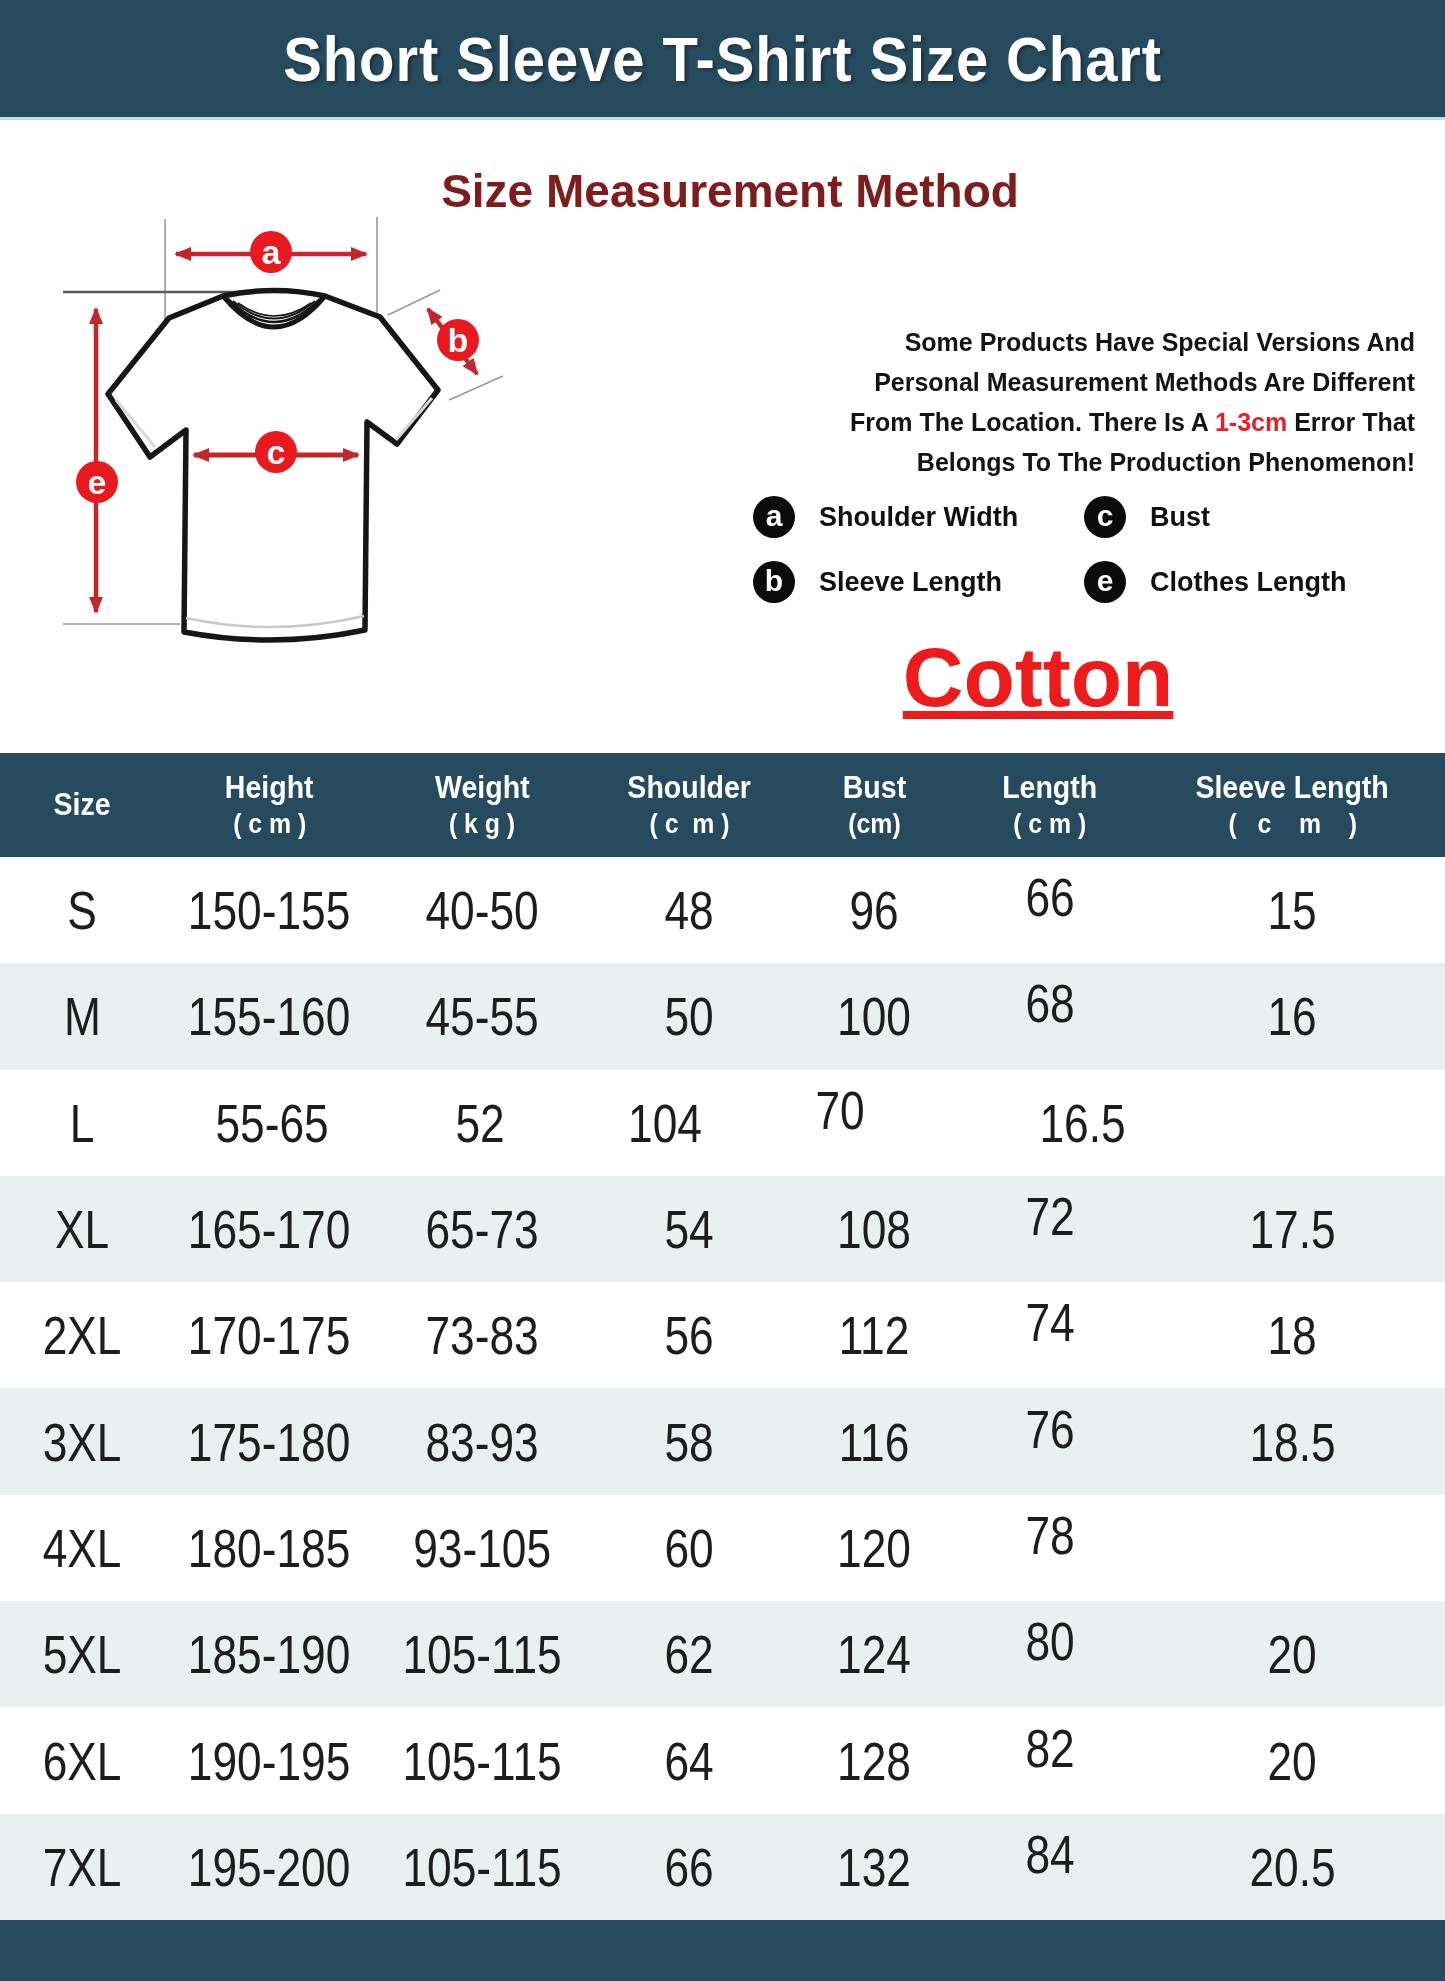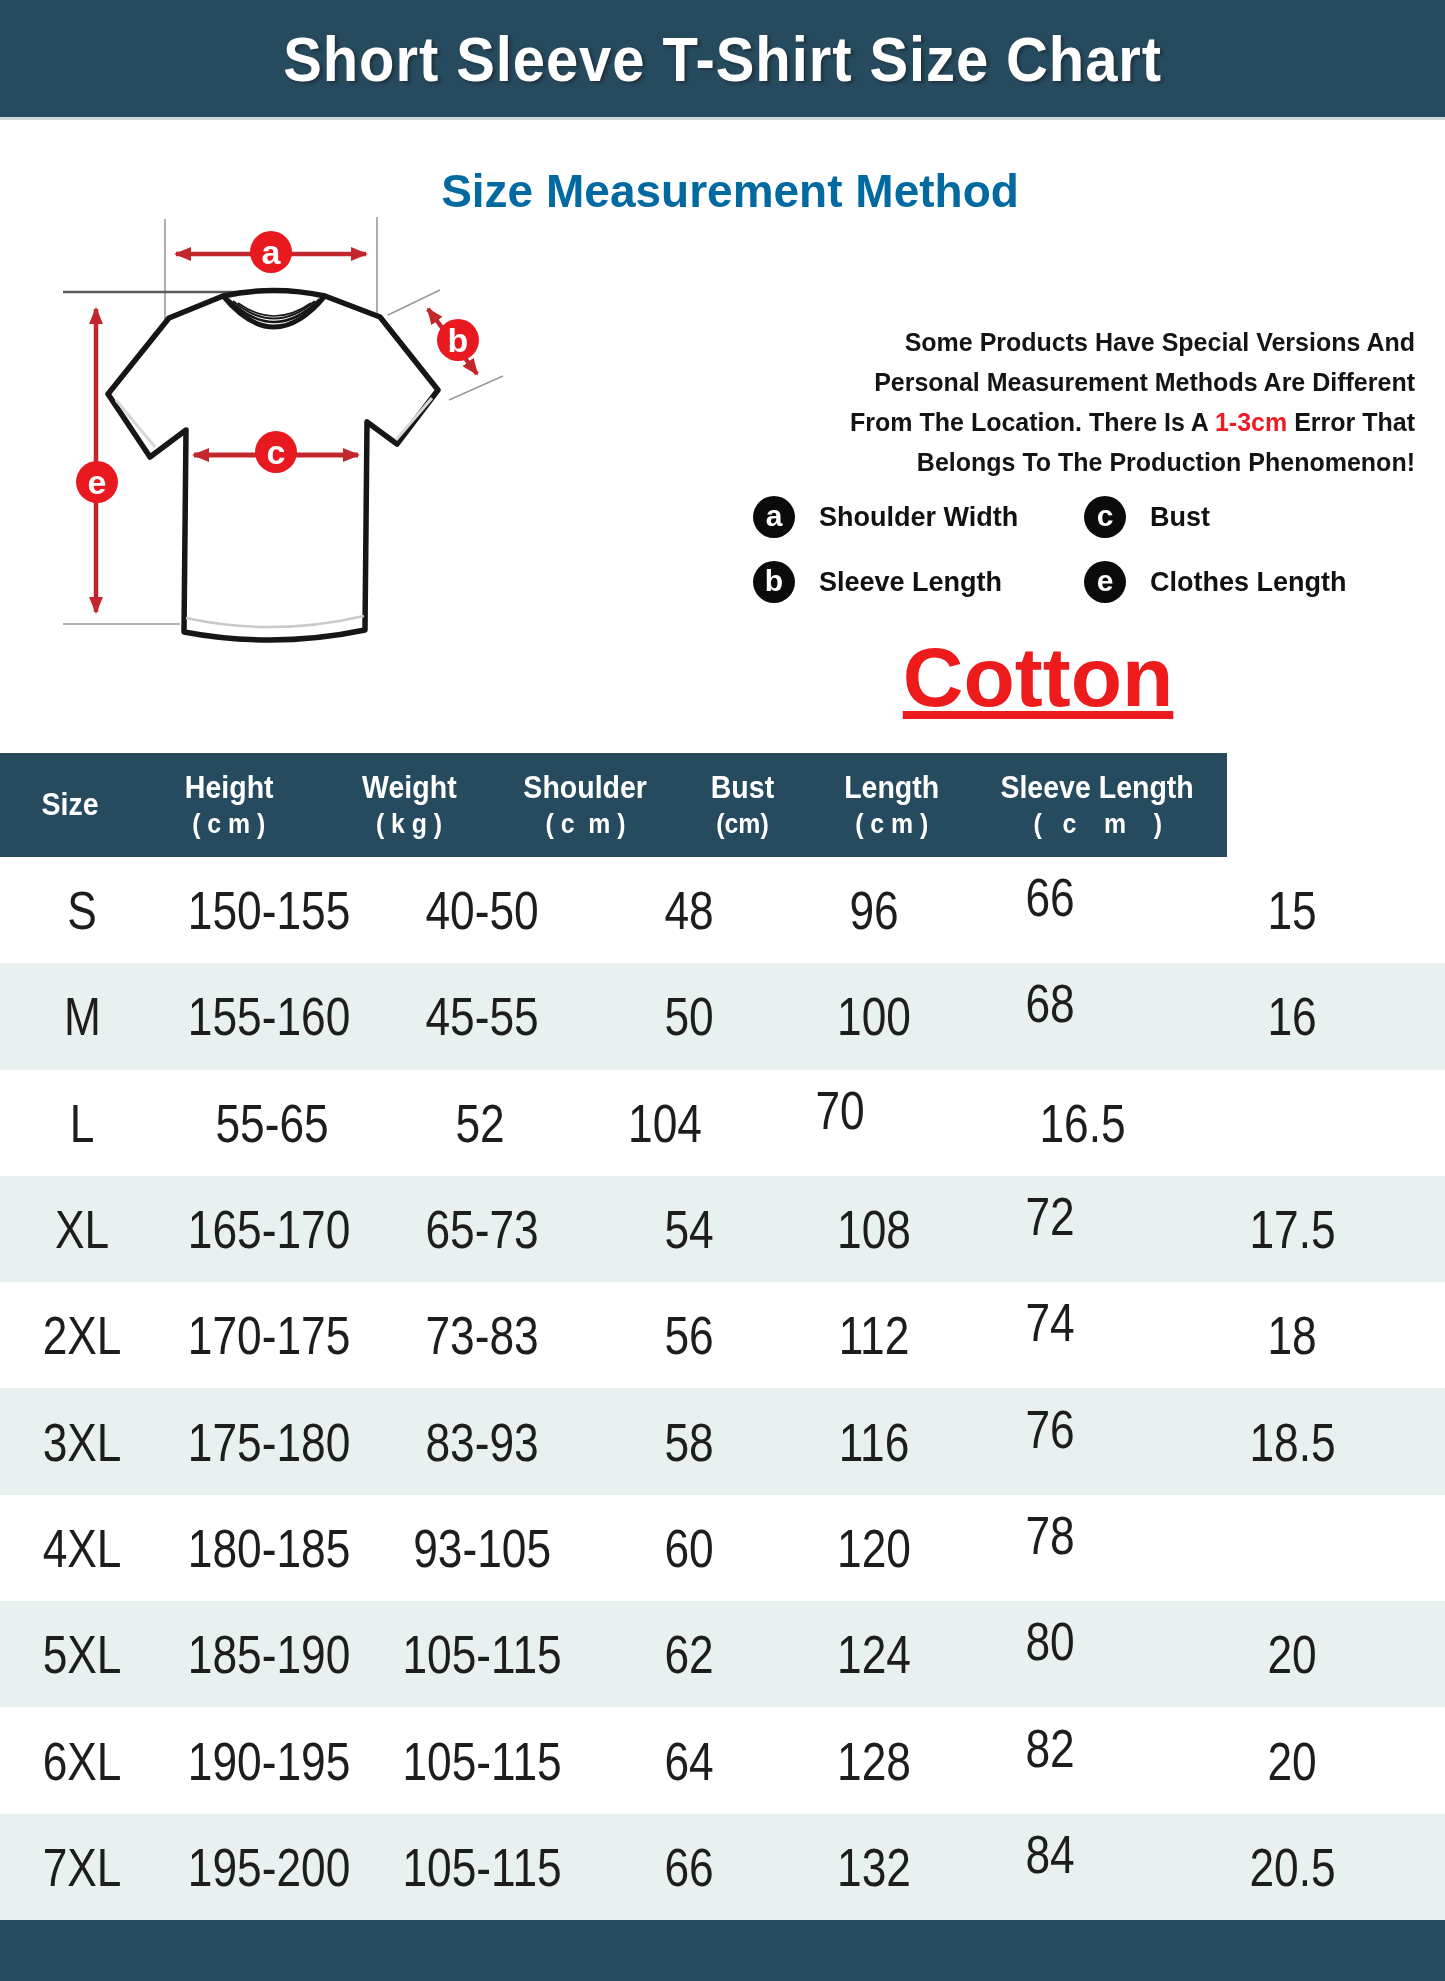--- a/index.html
+++ b/index.html
@@ -8,21 +8,21 @@
 
   
   .top-bar{position:absolute;left:0;top:0;width:1445px;height:117px;background:#264a5e;
            border-bottom:3px solid #cdd9db;display:flex;align-items:center;justify-content:center;}
   .top-title{color:#ffffff;font-size:63px;font-weight:bold;letter-spacing:1px;white-space:nowrap;
              transform:scaleX(0.92);text-shadow:3px 2px 3px rgba(25,25,25,.45);}
   .bottom-bar{position:absolute;left:0;top:1920px;width:1445px;height:61px;background:#264a5e;}
 
   
   .method-title{position:absolute;left:360px;top:164px;width:740px;text-align:center;
-                font-size:46px;font-weight:bold;color:#0369a1;white-space:nowrap;}
+                font-size:46px;font-weight:bold;color:#7f1d1d;white-space:nowrap;}
   .diagram{position:absolute;left:35px;top:165px;}
 
   
   .info-heading{position:absolute;left:738px;top:266px;width:600px;text-align:center;
                 font-size:50px;font-weight:bold;color:#111;white-space:nowrap;}
   .info-para{position:absolute;left:715px;top:322px;width:700px;text-align:right;
              font-size:25px;font-weight:bold;color:#141414;line-height:40px;white-space:nowrap;}
   .hl-red{color:#ed1c24;}
 
   .legend{position:absolute;left:753px;top:496px;display:grid;
@@ -31,21 +31,21 @@
   .legend-dot{width:42px;height:42px;border-radius:50%;background:#0b0b0b;color:#ffffff;
               display:flex;align-items:center;justify-content:center;
               font-size:30px;font-weight:bold;line-height:1;padding-bottom:3px;box-sizing:border-box;}
   .legend-label{margin-left:24px;font-size:27px;font-weight:bold;color:#111;white-space:nowrap;}
 
   .material{position:absolute;left:738px;top:633px;width:600px;text-align:center;
             font-size:84px;font-weight:bold;color:#ee1b1c;line-height:88px;white-space:nowrap;text-decoration:underline;}
 
   
   .size-table{position:absolute;left:0;top:753px;width:1445px;}
-  .thead{display:flex;width:1227px;height:104px;background:#264a5e;color:#fff;align-items:center;}
+  .thead{display:flex;width:1445px;height:104px;background:#264a5e;color:#fff;align-items:center;}
   .th{display:flex;flex-direction:column;align-items:center;justify-content:center;height:100%;}
   .th-label{font-size:31px;font-weight:bold;transform:scaleX(0.92);white-space:pre;}
   .th-unit{font-size:27px;font-weight:bold;transform:scaleX(0.92);white-space:pre;margin-top:3px;}
   .tbody{width:1445px;}
   .tr{display:flex;width:1445px;height:106.3px;background:#ffffff;}
   .tr.alt{background:#e9f1f0;}
   .td{display:flex;align-items:center;justify-content:center;color:#1d1d1d;}
   .cell-text{display:inline-block;font-size:54px;font-weight:normal;transform:scaleX(0.82);white-space:nowrap;}
   .cell-text.raised{transform:scaleX(0.82) translateY(-13px);}
   .col0{width:11.4%;} .col1{width:14.5%;} .col2{width:14.9%;} .col3{width:13.8%;}

